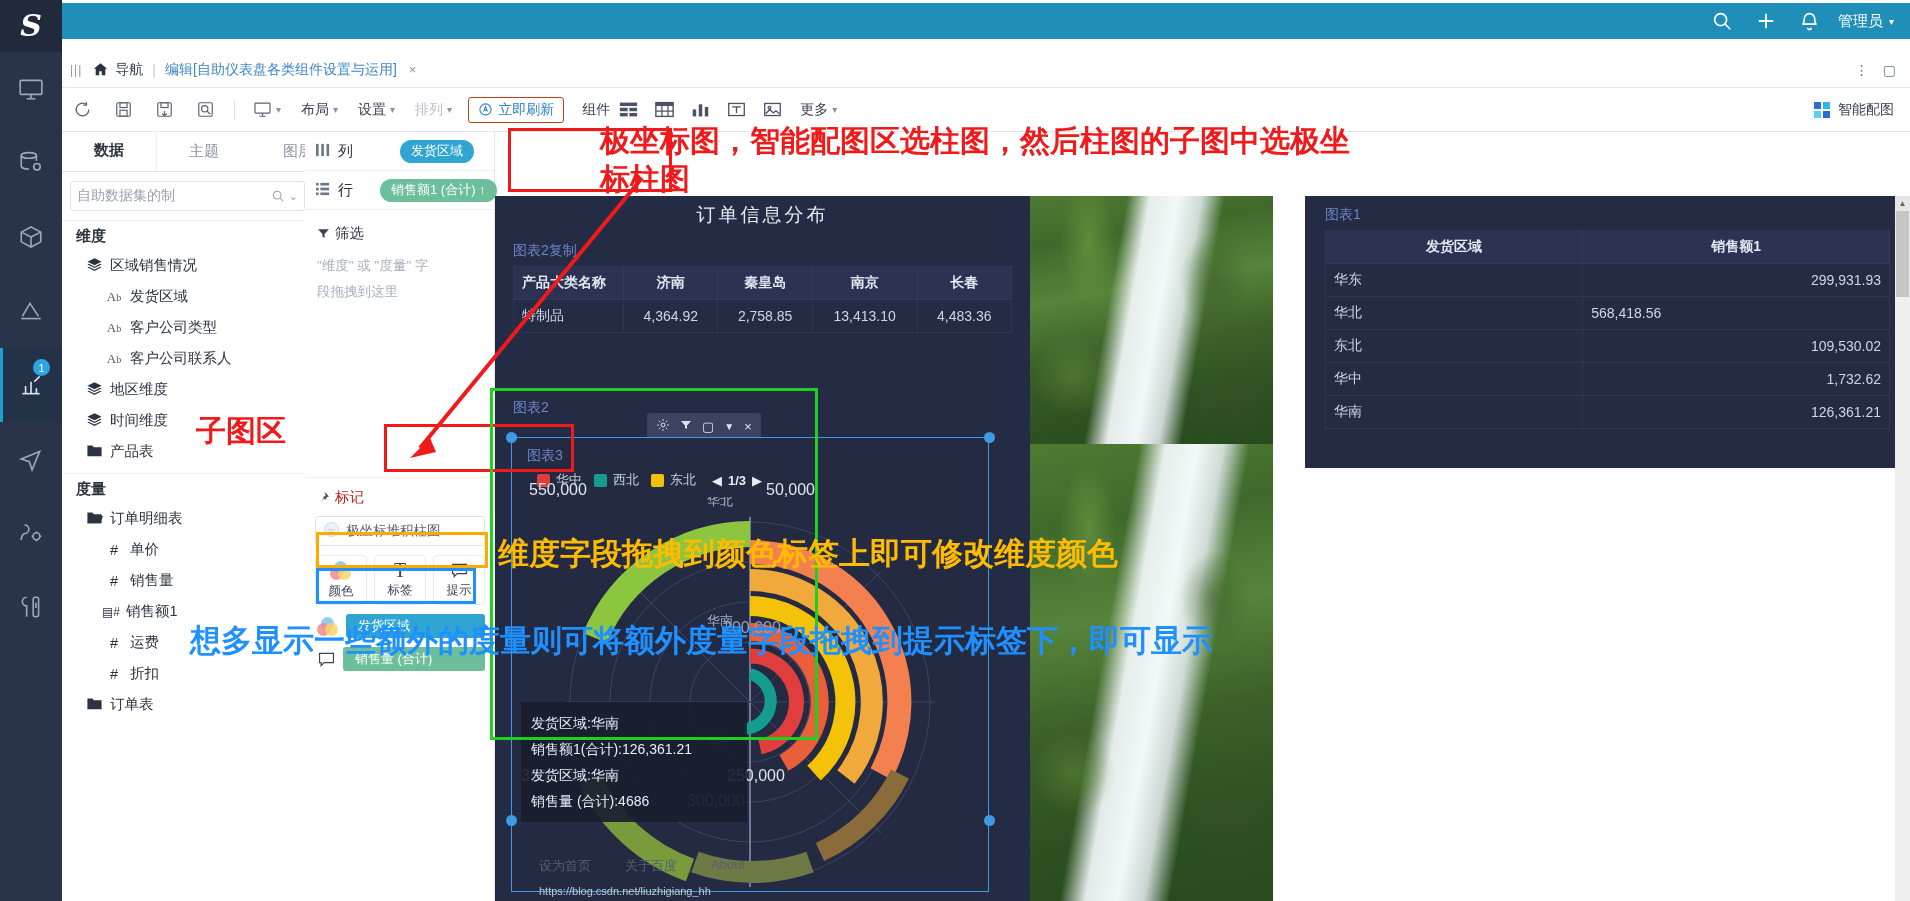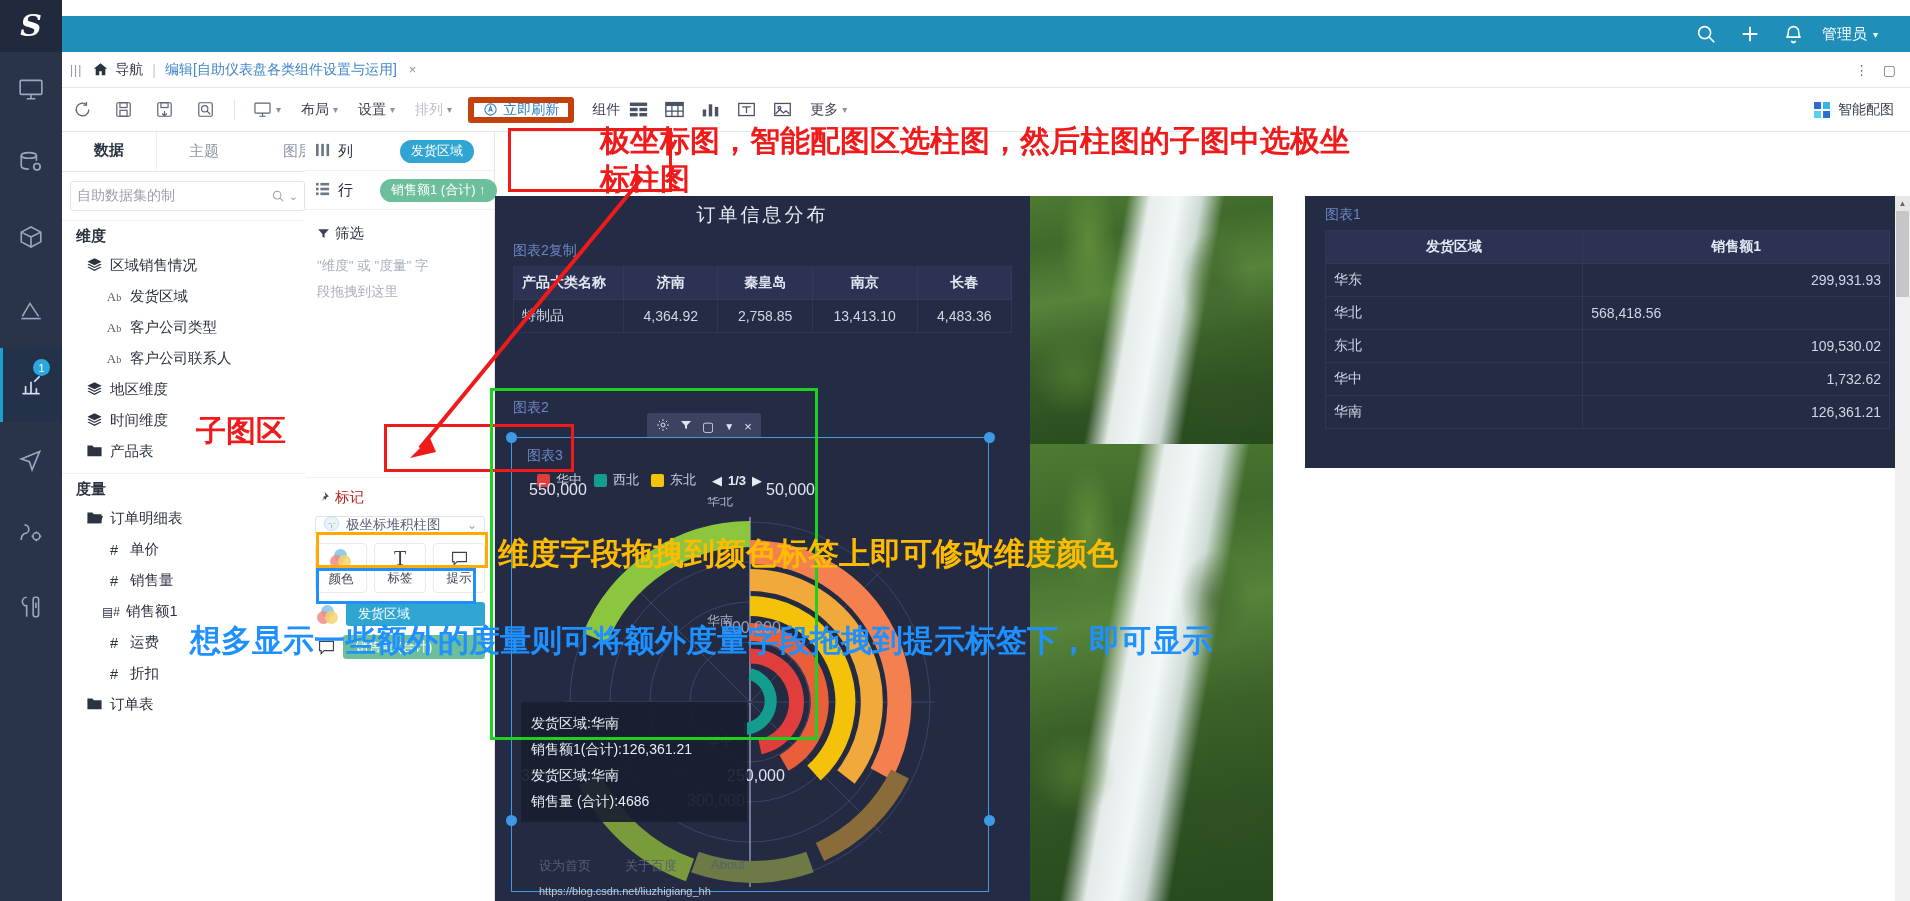--- a/index.html
+++ b/index.html
@@ -6,23 +6,23 @@
   html, body {
     width: 1910px; height: 901px;
     font-family: "Liberation Sans", "DejaVu Sans", sans-serif;
     overflow: hidden;
     background: #fff;
   }
   #app { position: relative; width: 1910px; height: 901px; }
 
   
   .topbar {
-    position: absolute; left: 0; top: 16px; width: 1910px; height: 36px;
+    position: absolute; left: 0; top: 3px; width: 1910px; height: 36px;
     background: #1f8fba; display: flex; align-items: center;
-    justify-content: flex-end; padding-right: 32px; color: #fff;
+    justify-content: flex-end; padding-right: 16px; color: #fff;
   }
   .topbar .tb-ic { width: 44px; height: 52px; display:flex; align-items:center; justify-content:center; }
   .topbar .tb-ic svg { display:block; }
   .topbar .tb-user { font-size: 15px; margin-left: 6px; display:flex; align-items:center; gap:6px; }
 
   
   .rail {
     position: absolute; left: 0; top: 0; width: 62px; height: 901px;
     background: #29344a; z-index: 5;
   }
@@ -74,21 +74,21 @@
     color:#5a6273;
   }
   .toolbar .vsep { width:1px; height:20px; background:#dfe3ea; margin:0 8px; }
   .toolbar .tmenu {
     display:flex; align-items:center; gap:4px; padding:0 10px; height:44px; color:#3b4252;
   }
   .toolbar .tmenu.disabled { color:#b9c0cc; }
   .toolbar .caret { font-size:10px; color:#8b93a3; }
   .toolbar .refresh {
     margin-left:6px; display:flex; align-items:center; gap:5px;
-    border:6px solid #c2410c; border-radius:3px; height:26px; padding:0 9px;
+    border:1px solid #c2410c; border-radius:3px; height:26px; padding:0 9px;
     color:#2d7fc1; background:#fff; font-size:14px;
   }
   .toolbar .label { margin-left:18px; color:#3b4252; }
   .toolbar .cbtn { width:36px; height:44px; display:flex; align-items:center; justify-content:center; color:#5a6273;}
   .toolbar .right { margin-left:auto; display:flex; align-items:center; gap:8px; padding-right:16px; font-size:14px; color:#3b4252;}
   .mini-grid { display:grid; grid-template-columns:7px 7px; grid-template-rows:7px 7px; gap:2px; }
   .mini-grid i { display:block; width:7px; height:7px; }
 
   
   .dpanel {
@@ -134,21 +134,21 @@
     border-radius:12px; color:#fff; font-size:13px; white-space:nowrap;
   }
   .pill.blue { background:#30a5d2; }
   .pill.green { background:#6cbf9a; }
   .filter-sec { padding:14px 0 0 12px; }
   .filter-sec .fh { display:flex; align-items:center; gap:5px; font-size:14.5px; color:#2b3240; }
   .filter-sec .fhint { margin-top:10px; font-size:13.5px; color:#a8b0bd; line-height:26px; }
   .marks-sec { position:absolute; left:0; top:345px; width:190px; border-top:1px solid #eef0f4; padding:10px 0 0 0; }
   .marks-sec .mh { display:flex; align-items:center; gap:5px; padding-left:12px; font-size:14.5px; color:#b91c1c; }
   .marksel {
-    margin:9px 10px 0 10px; height:18px; border:1px solid #dfe3ea; border-radius:3px;
+    margin:9px 10px 0 10px; height:30px; border:1px solid #dfe3ea; border-radius:3px;
     display:flex; align-items:center; padding:0 7px; gap:6px; font-size:13.5px; color:#5a6273;
   }
   .marksel .mstxt { flex:1; overflow:hidden; white-space:nowrap; }
   .mbtns { display:flex; gap:7px; margin:9px 10px 0 10px; }
   .mbtn {
     flex:1; height:50px; border:1px solid #e7eaef; border-radius:4px;
     display:flex; flex-direction:column; align-items:center; justify-content:center; gap:3px;
     font-size:12.5px; color:#3b4252; background:#fff;
   }
   .mrow { display:flex; align-items:center; gap:7px; margin:9px 10px 0 12px; }

